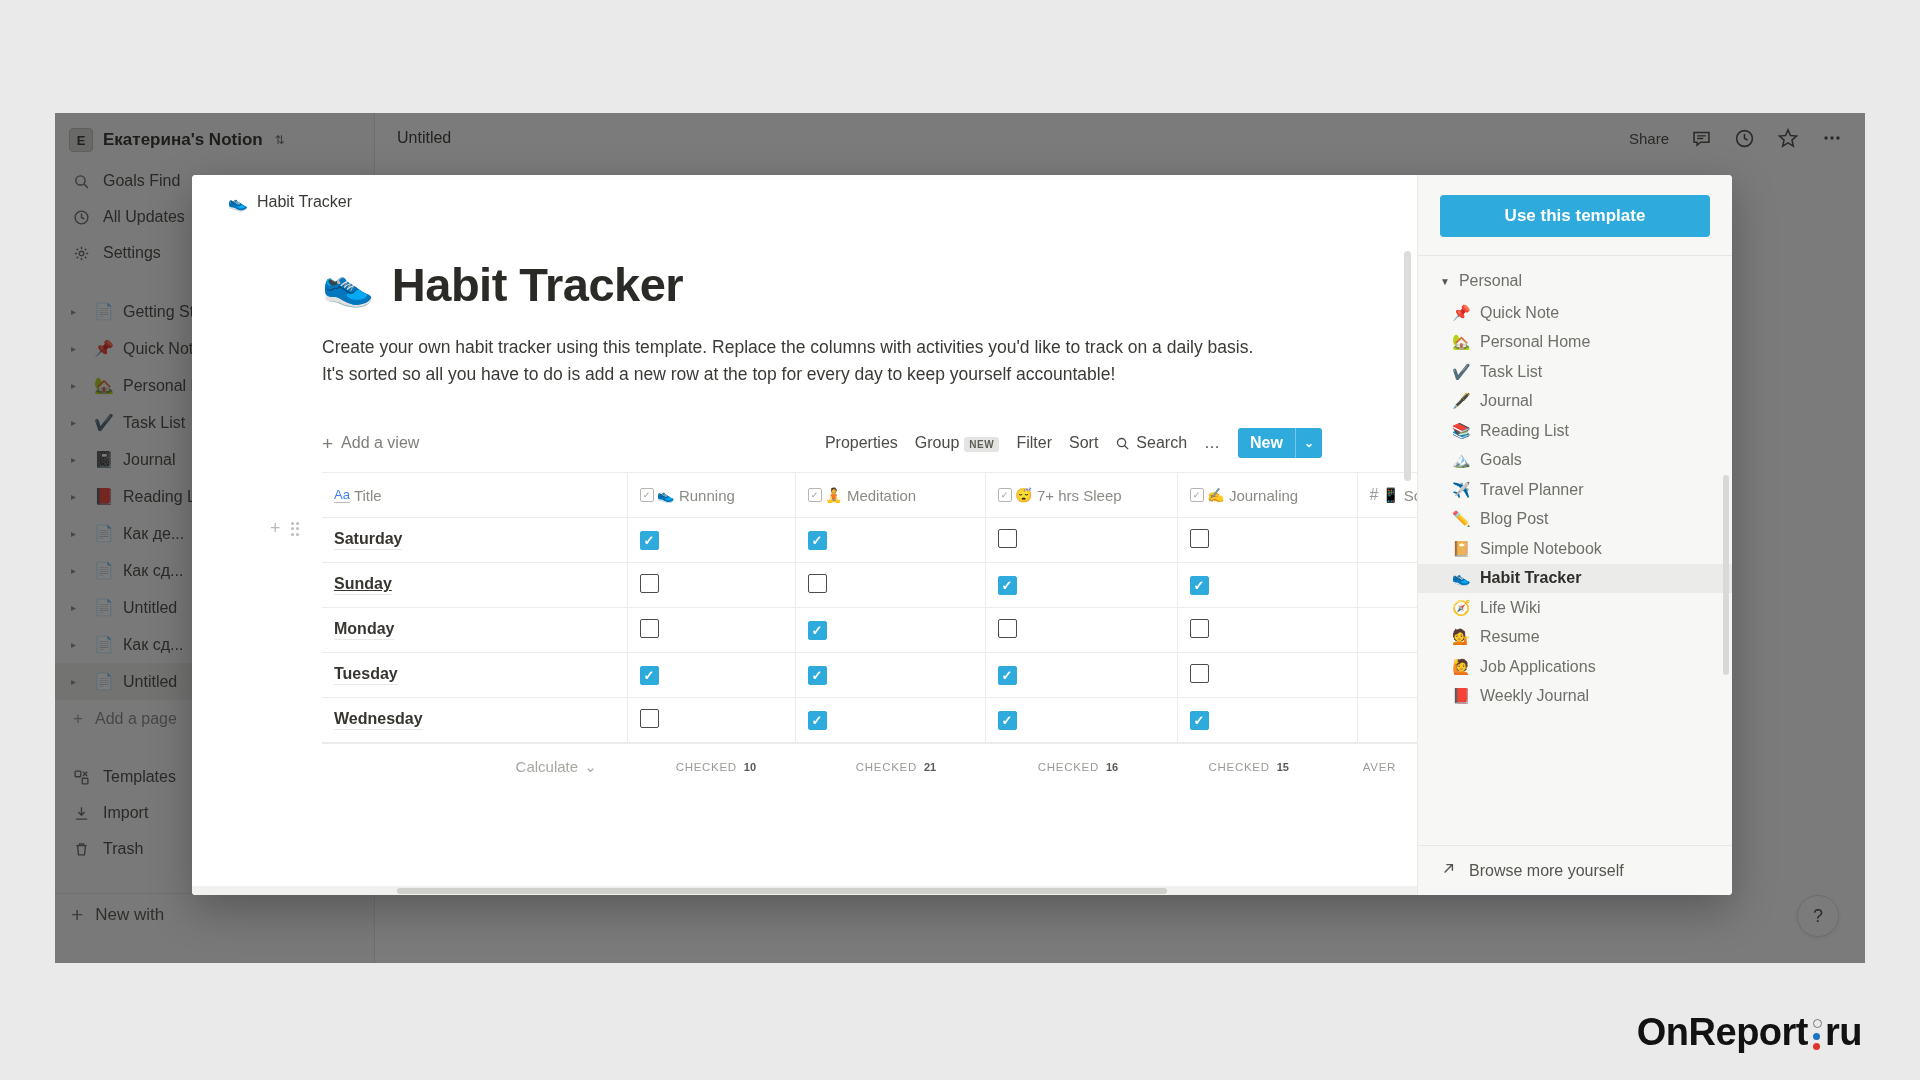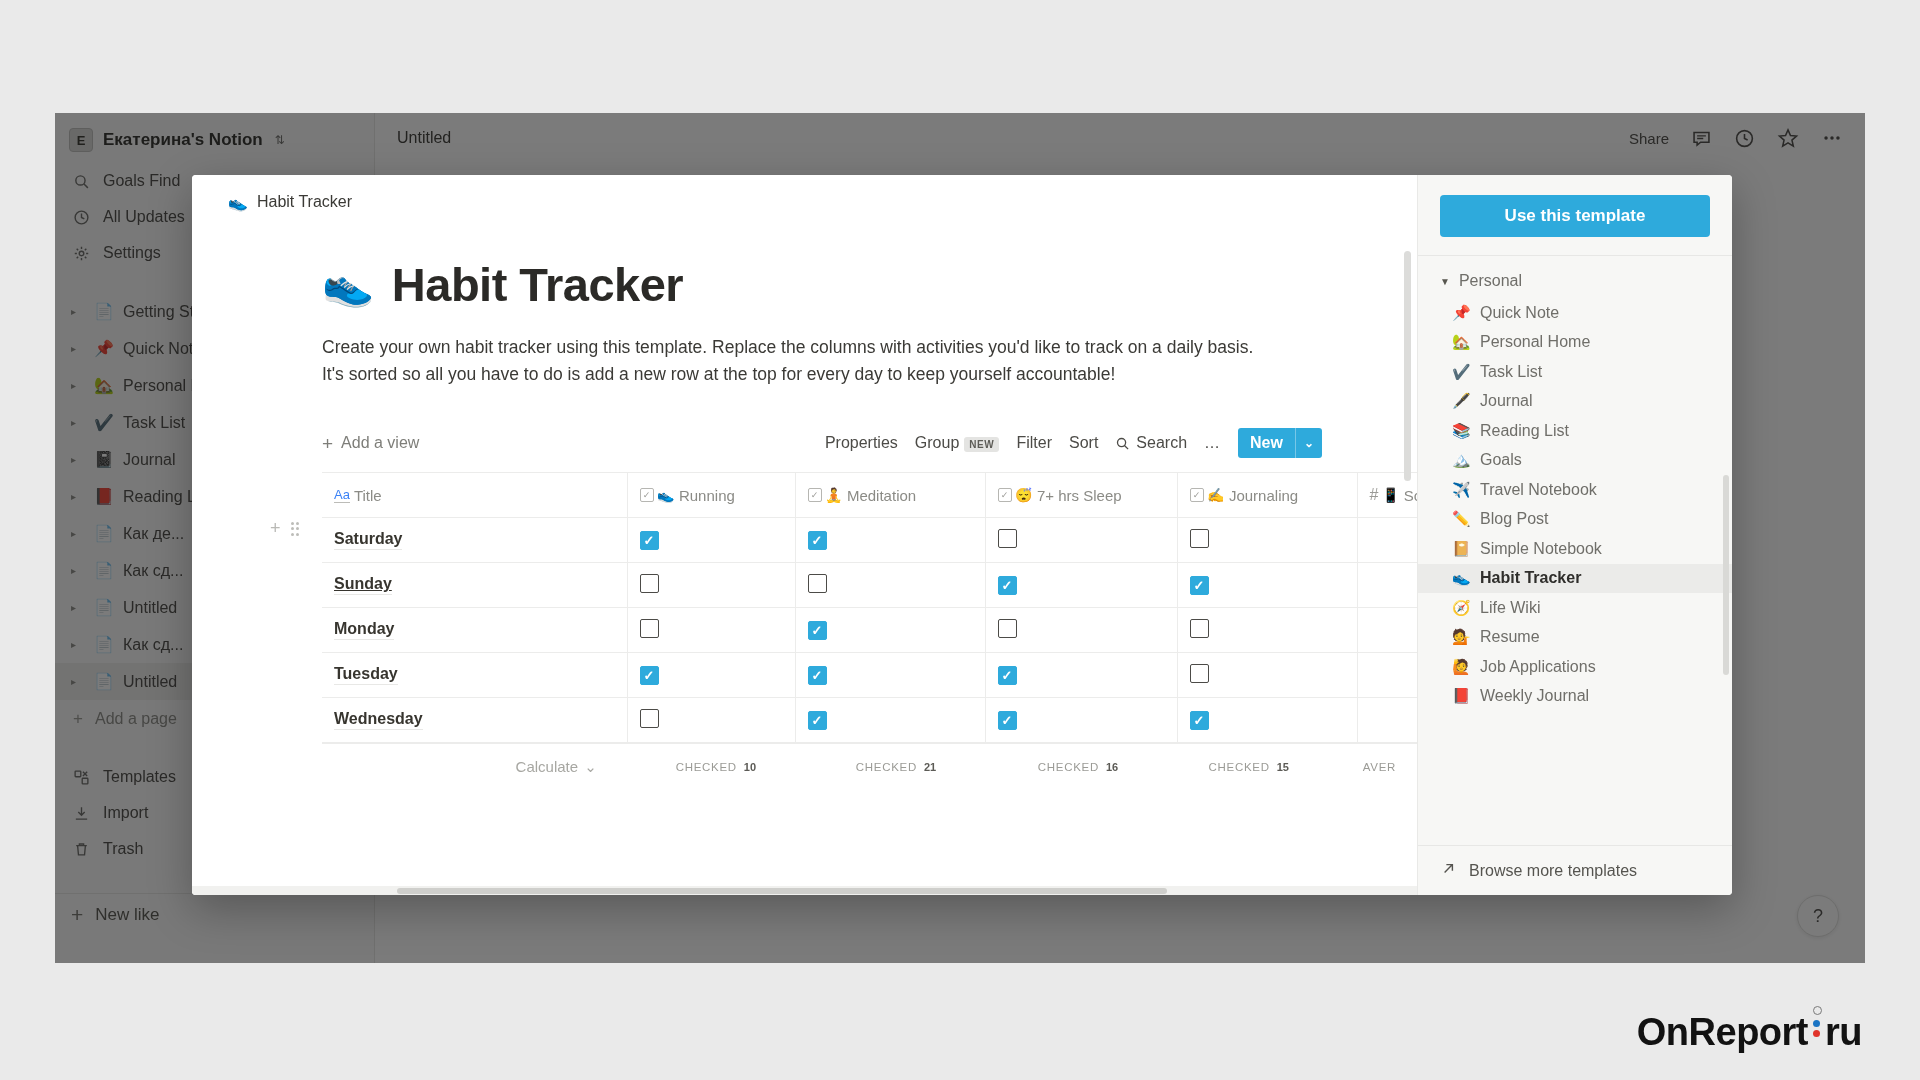--- a/index.html
+++ b/index.html
@@ -277,21 +277,21 @@
   .tpl-scroll {
     position: absolute; right: 3px; top: 300px;
     width: 6px; height: 200px; border-radius: 3px; background: #d9d9d6;
   }
 
   
   .watermark {
     position: absolute; right: 58px; bottom: 26px;
     font-size: 38px; font-weight: bold; color: #121212;
     letter-spacing: -0.5px;
-    display: flex; align-items: center;
+    display: flex; align-items: flex-end;
   }
   .wm-dots { display: inline-flex; flex-direction: column; align-items: center; gap: 3px; margin: 0 5px; position: relative; top: -4px; }
   .wm-dots i { width: 7px; height: 7px; border-radius: 50%; display: block; }
   .wm-dots i.b { background: #1a74c4; }
   .wm-dots i.r { background: #e0342b; }
   .wm-ru { color: #121212; }
   .wm-o-ring { position:absolute; top:-14px; left:0px; width:9px; height:9px; border:1.5px solid #7a7a7a; border-radius:50%; }
 </style>
 </head>
 <body>
@@ -424,21 +424,21 @@
             <svg width="17" height="17" viewBox="0 0 24 24" fill="none" stroke="#6b6b68" stroke-width="1.9">
                 <path d="M4.5 6.5h15M6.5 6.5l1.2 13h8.6l1.2-13M9 6.5V4.2h6v2.3"></path>
               </svg>
           </span>
           <span>Trash</span>
         </div>
       </div>
 
       <div class="new-page-row">
         <span class="ico" style="font-size:21px;color:#76756f;line-height:1;">+</span>
-        <span>New like</span>
+        <span>New with</span>
       </div>
     </div>
 
     <div class="topbar">
       <div class="doc-title">Untitled</div>
       <div class="topbar-right">
         <div class="t-item">Share</div>
         <div class="t-item">
           <svg width="21" height="21" viewBox="0 0 24 24" fill="none" stroke="#4c4b47" stroke-width="1.8">
               <path d="M3.5 5.2h17v11h-9.5l-4 3.4v-3.4h-3.5z"></path>
@@ -699,21 +699,21 @@
           <div class="tpl-item">
             <span class="em">📚</span>
             <span>Reading List</span>
           </div>
           <div class="tpl-item">
             <span class="em">🏔️</span>
             <span>Goals</span>
           </div>
           <div class="tpl-item">
             <span class="em">✈️</span>
-            <span>Travel Notebook</span>
+            <span>Travel Planner</span>
           </div>
           <div class="tpl-item">
             <span class="em">✏️</span>
             <span>Blog Post</span>
           </div>
           <div class="tpl-item">
             <span class="em">📔</span>
             <span>Simple Notebook</span>
           </div>
           <div class="tpl-item active">
@@ -737,21 +737,21 @@
             <span>Weekly Journal</span>
           </div>
         </div>
       <div class="tpl-scroll"></div>
       <div class="tpl-browse">
         <span>
           <svg width="17" height="17" viewBox="0 0 24 24" fill="none" stroke="#55544f" stroke-width="2">
               <path d="M6.5 17.5L17.5 6.5M9 6.5h8.5V15"></path>
             </svg>
         </span>
-        <span>Browse more templates</span>
+        <span>Browse more yourself</span>
       </div>
     </div>
   </div>
 
   <div class="watermark">
     <span>OnReport</span>
     <span class="wm-dots">
       <span class="wm-o-ring"></span>
       <i class="b"></i>
       <i class="r"></i>

